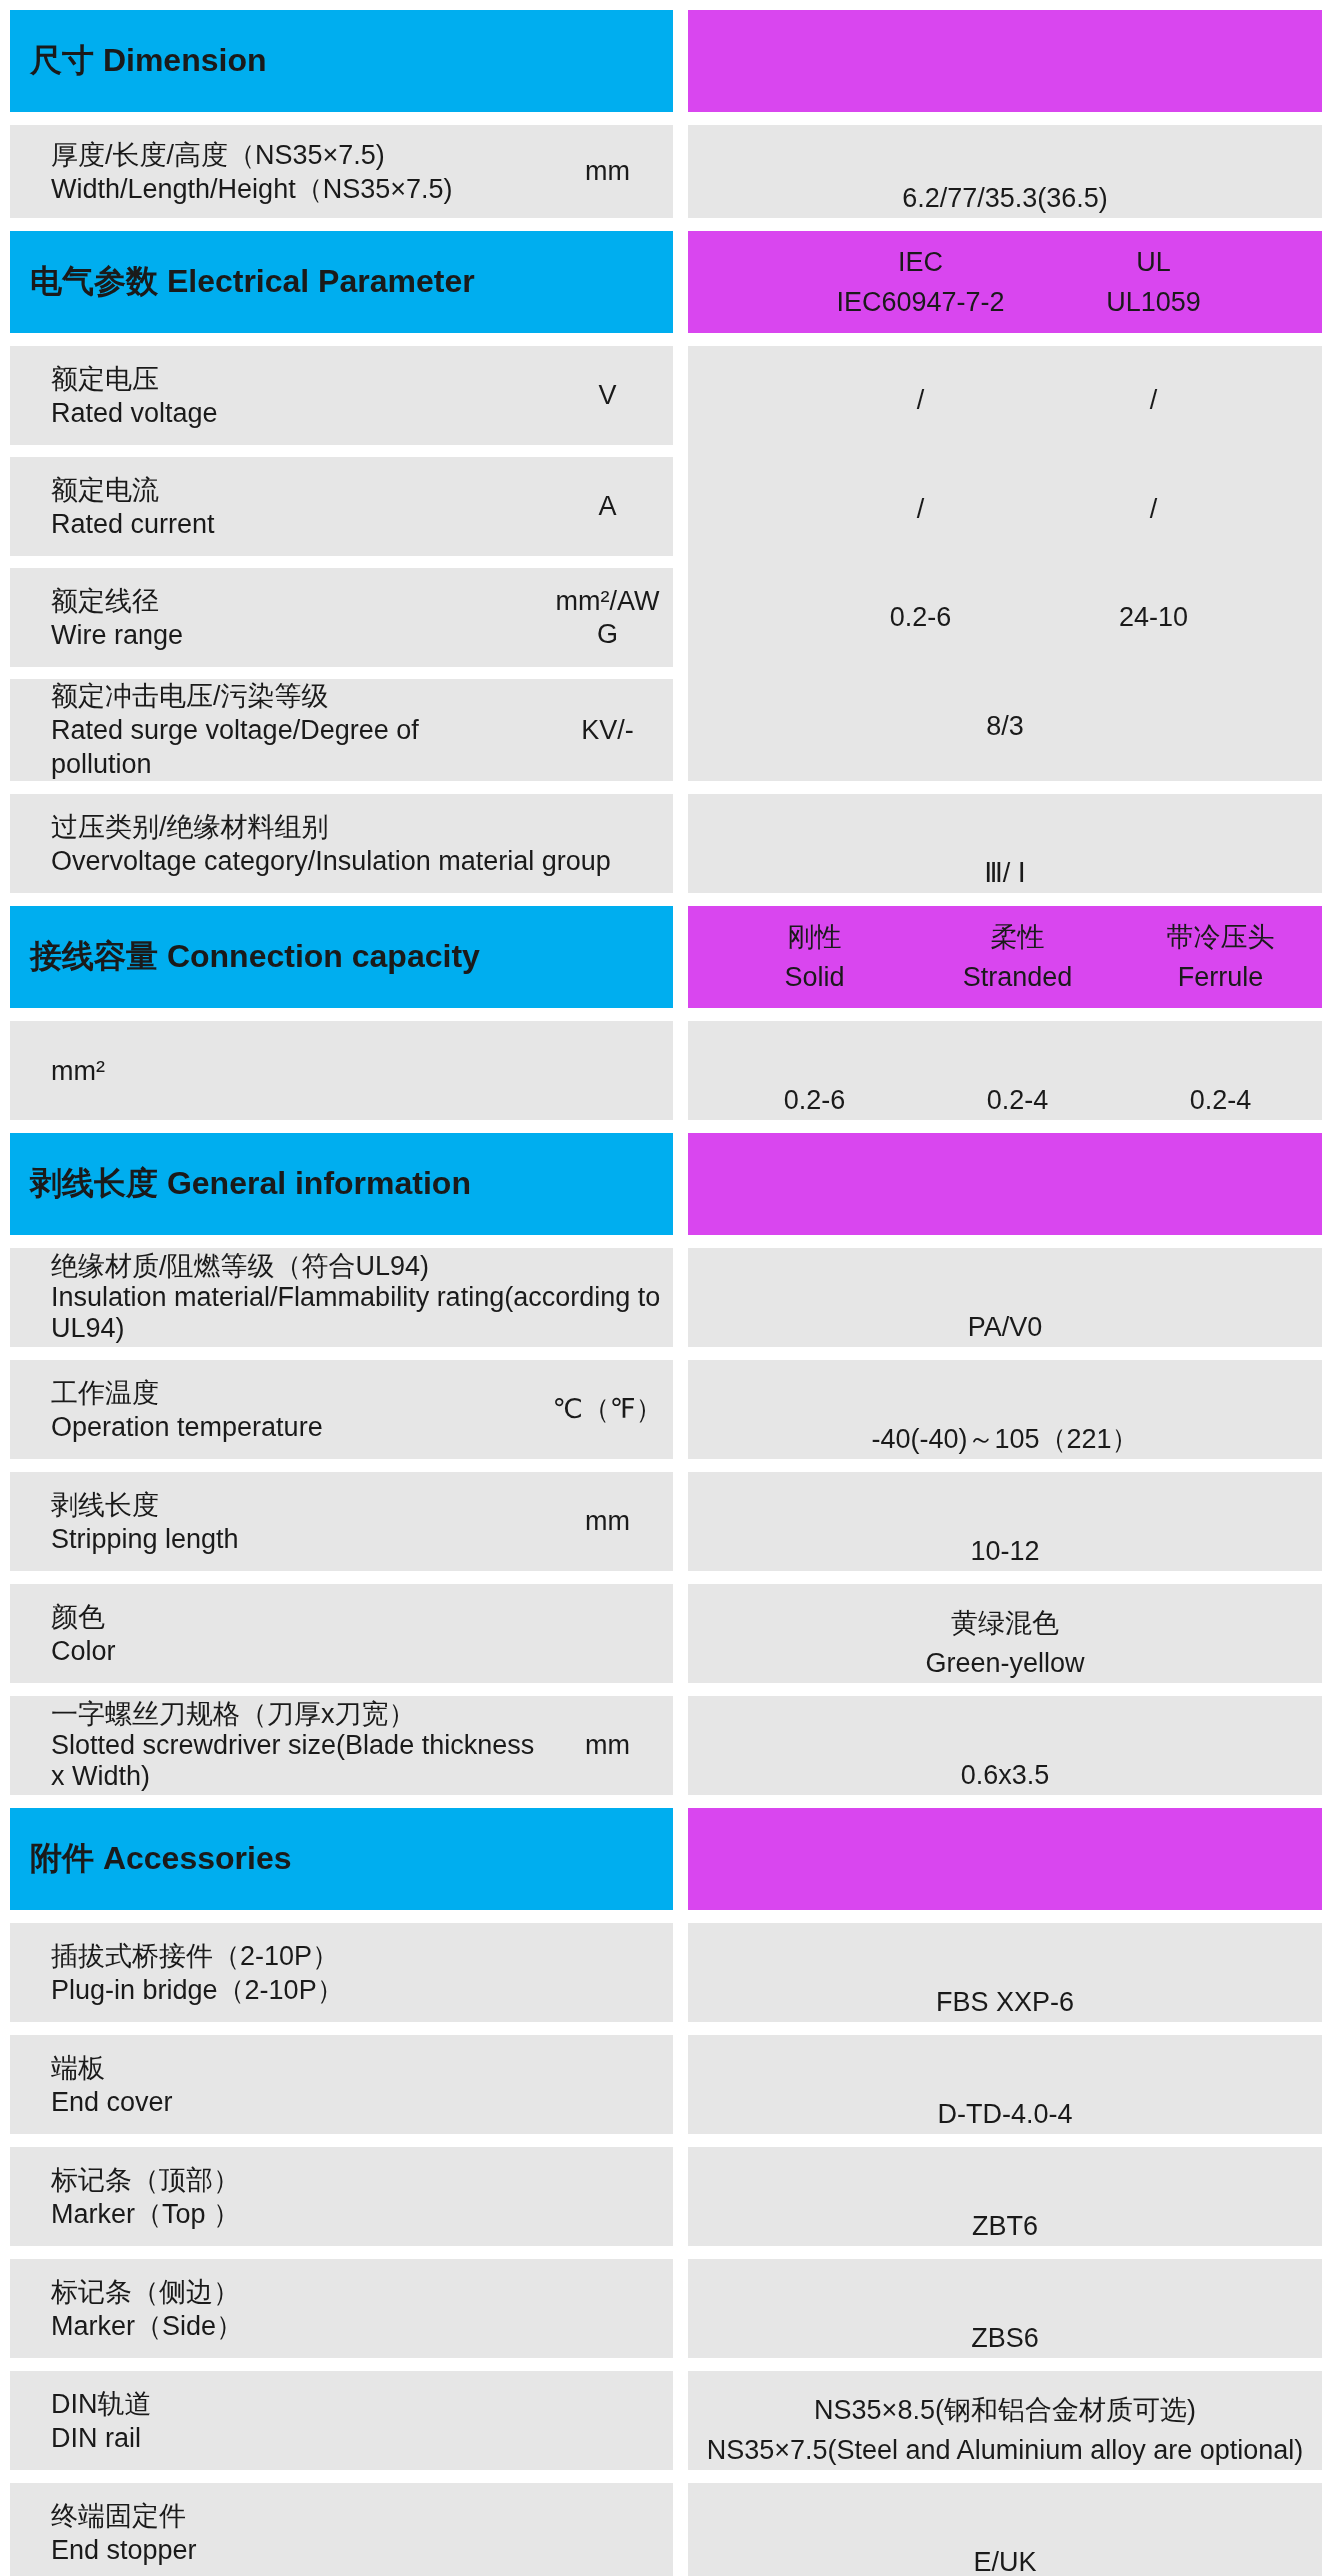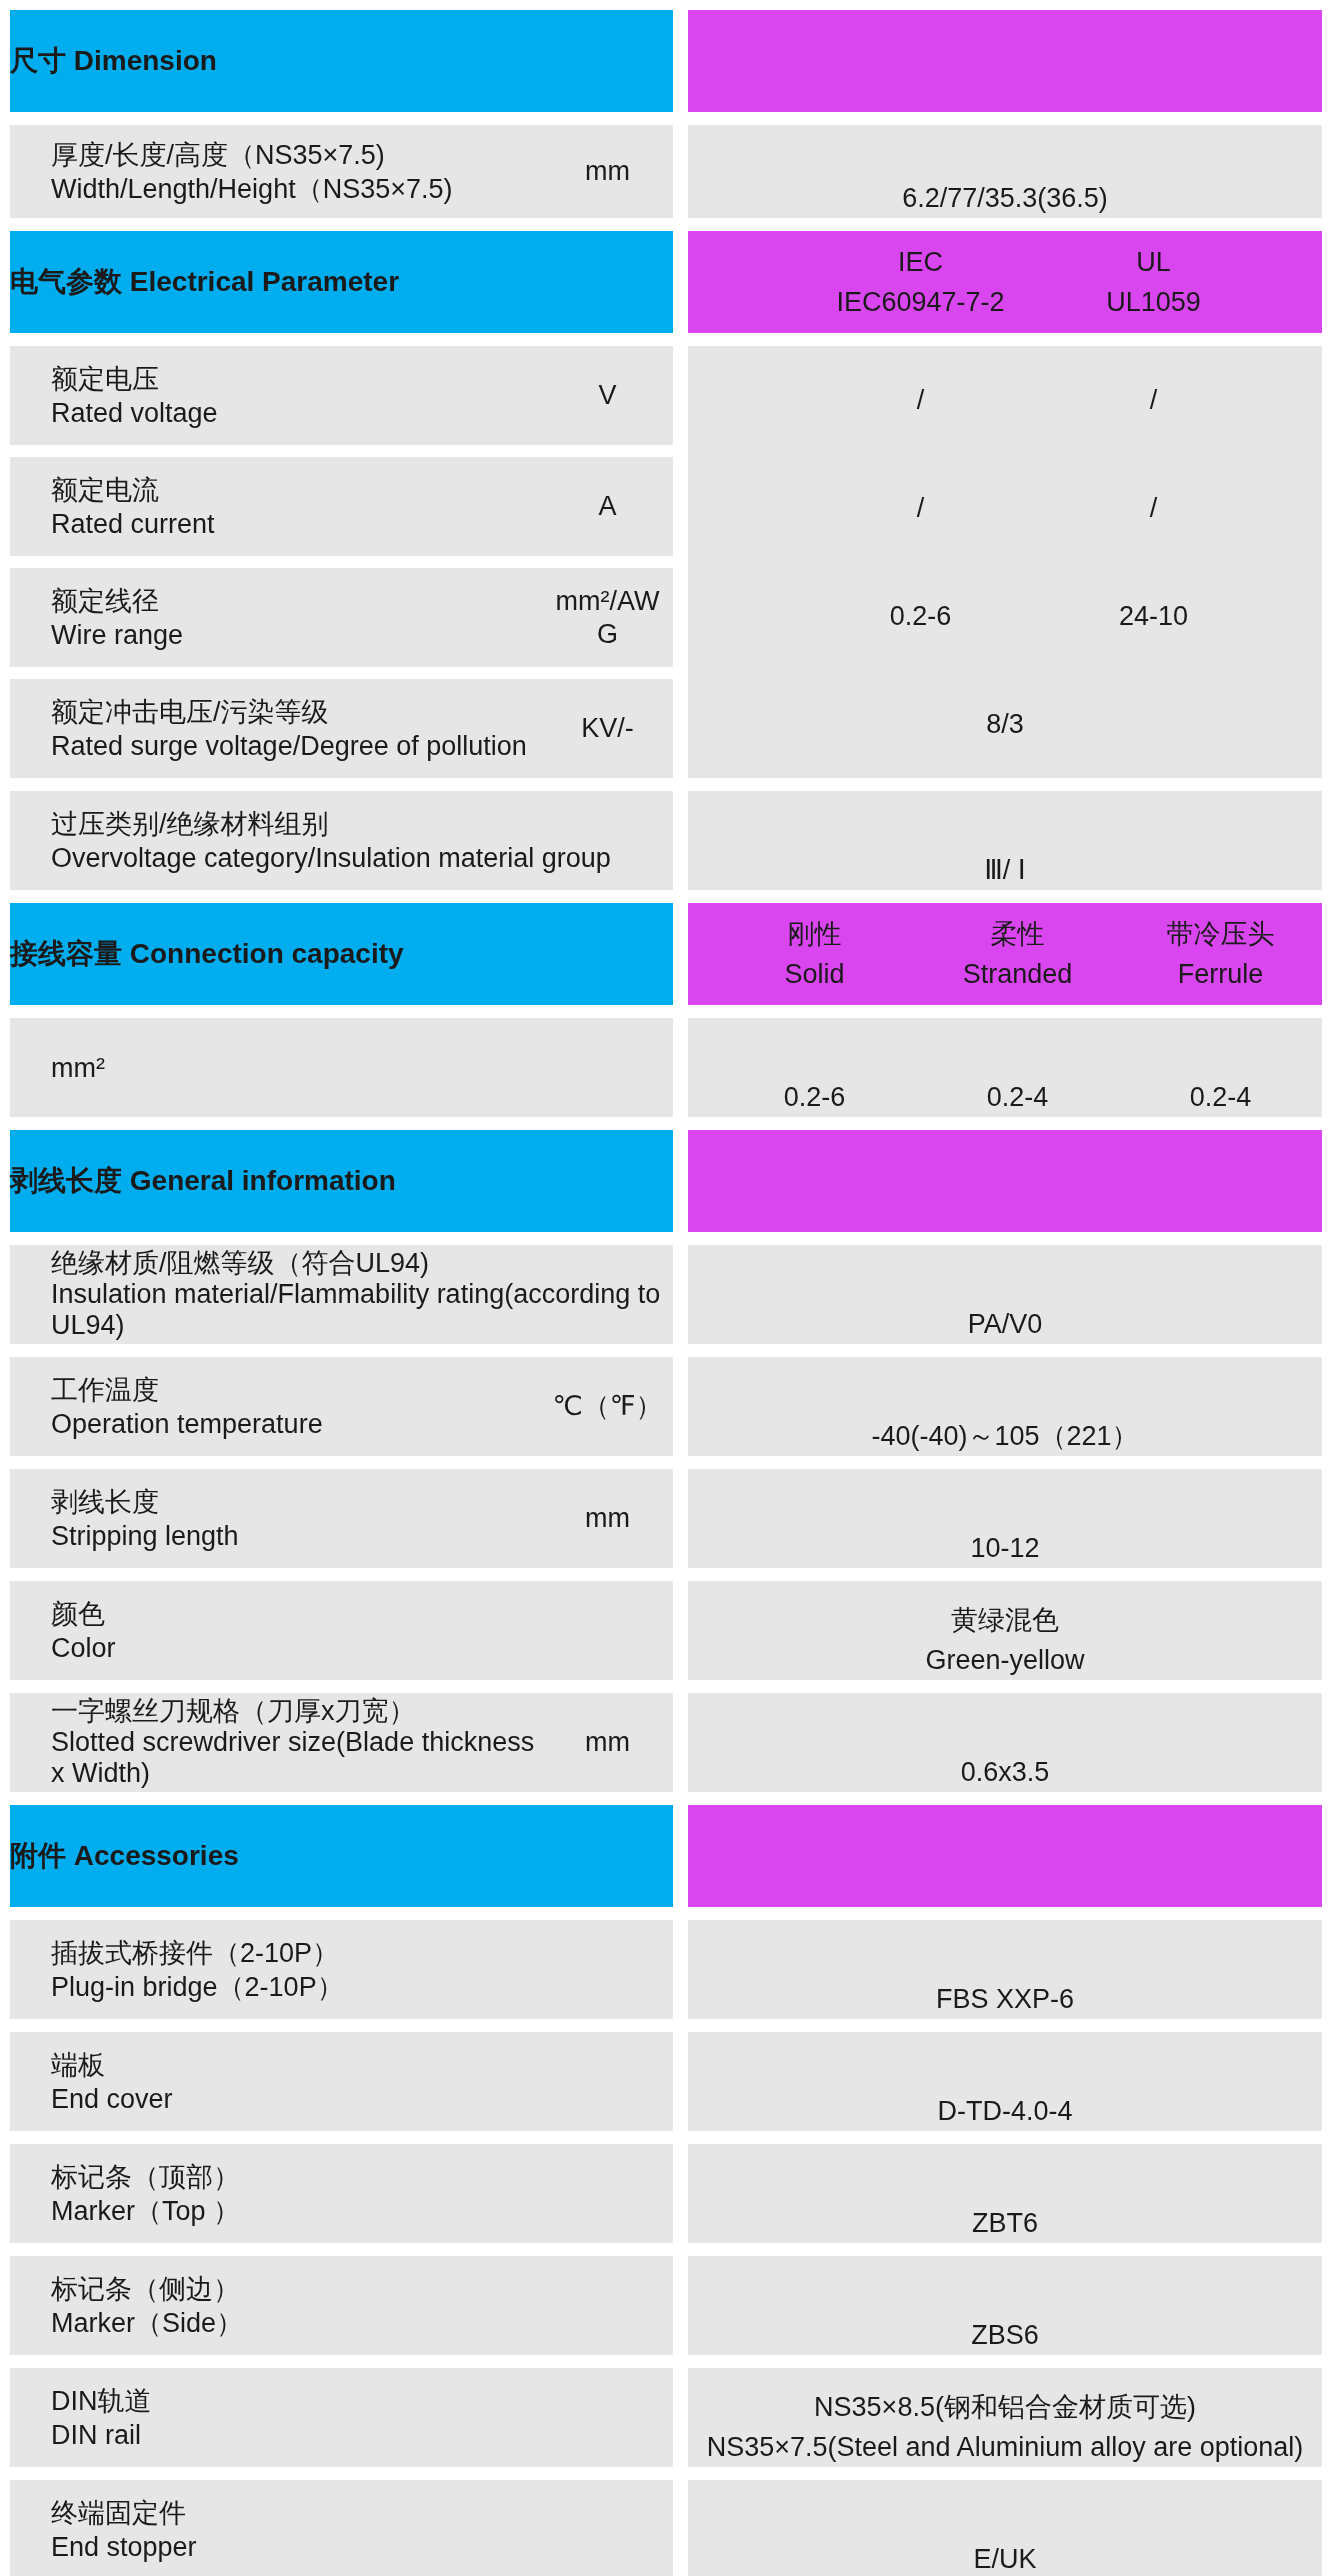--- a/index.html
+++ b/index.html
@@ -40,39 +40,40 @@
     min-height: 99px;
     text-align: center; line-height: 40px;
   }
 
   
   .hleft {
     width: 663px; flex: none;
     background: #00AEEF;
     display: flex; align-items: center;
     min-height: 102px;
-    font-weight: bold; font-size: 28px;
+    padding-left: 20px;
+    font-weight: bold; font-size: 32px;
   }
   .hright {
     width: 634px; flex: none;
     background: #d946ef;
     display: flex; align-items: center;
     min-height: 102px;
   }
 
   
   .cols2 { display: flex; width: 100%; padding-left: 116px; padding-right: 52px; }
   .cols2 > * { flex: 1; text-align: center; }
   .cols3 { display: flex; width: 100%; padding-left: 25px; }
   .cols3 > * { flex: 1; text-align: center; }
   .twoline { line-height: 40px; text-align: center; }
 
   
   .elec-left { width: 663px; flex: none; display: flex; flex-direction: column; }
-  .elec-left .left { margin-bottom: 12px; }
+  .elec-left .left { margin-bottom: 12px; gap: 16px; }
   .elec-left .left:last-child { margin-bottom: 0; }
   .elec-right {
     width: 634px; flex: none;
     background: #E6E6E6;
     display: flex; flex-direction: column;
   }
   .erow { flex: 1; display: flex; align-items: center; justify-content: center; }
   .h94 .left, .h94 .right { min-height: 93px; }
 </style>
 </head>

